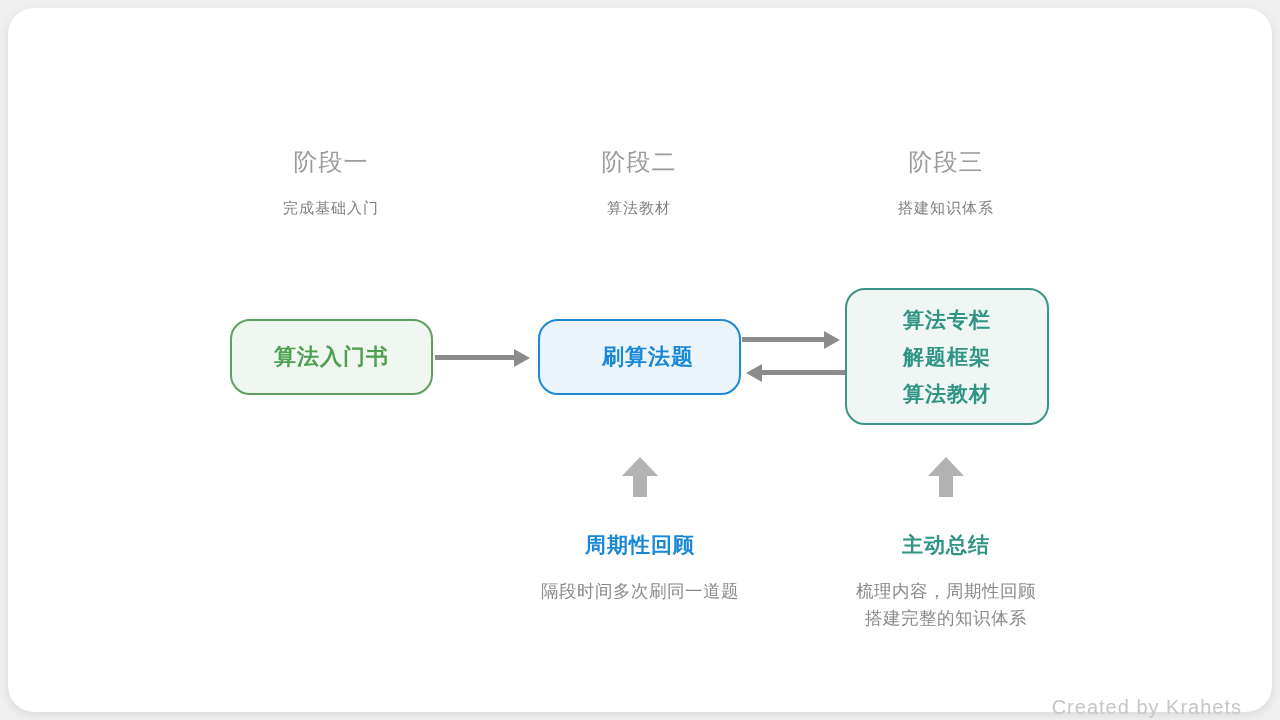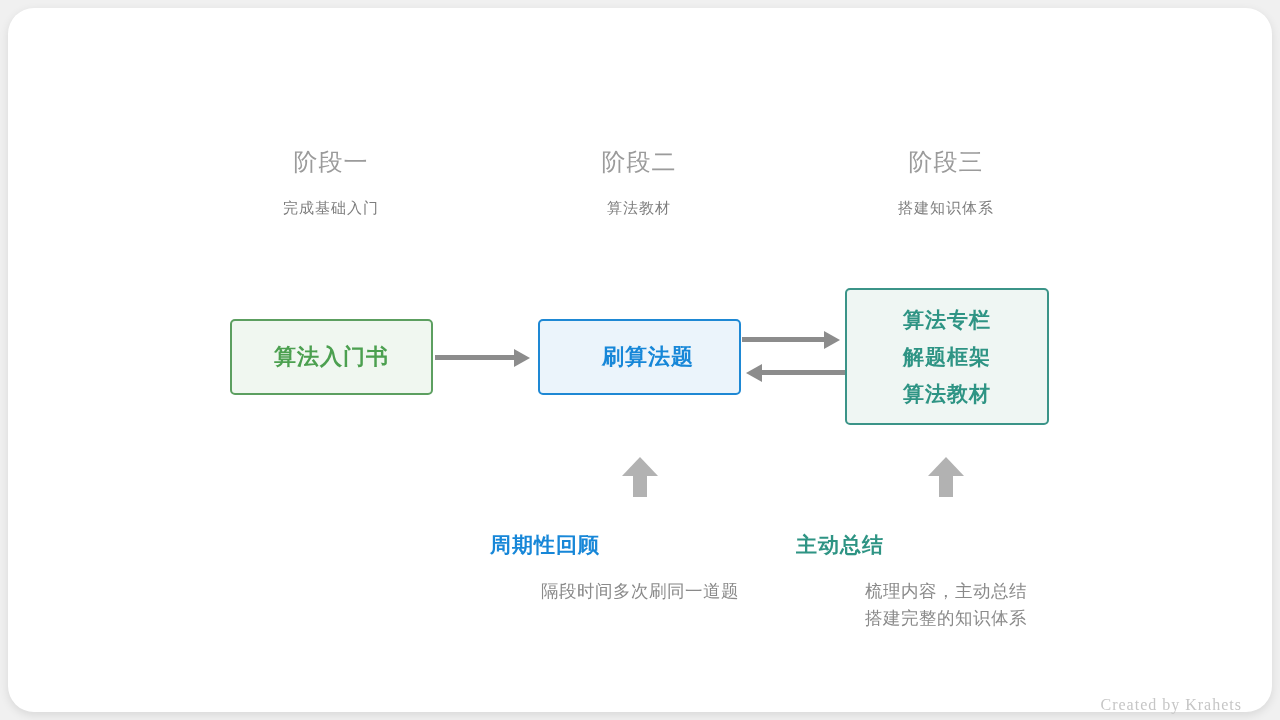--- a/index.html
+++ b/index.html
@@ -33,21 +33,21 @@
     font-size: 15px;
     font-weight: normal;
     color: var(--stage-subtitle-gray, #7d7d7d);
     letter-spacing: 1px;
     margin-top: 21px;
   }
 
   
   .node {
     box-sizing: border-box;
-    border-radius: 5px;
+    border-radius: 20px;
     display: flex;
     align-items: center;
     justify-content: center;
     font-weight: bold;
     letter-spacing: 1px;
   }
   .node-green {
     border: 2.5px solid var(--green-border, #5c9f60);
     background: var(--green-bg, #f0f7f0);
     color: var(--green-text, #4ca050);
@@ -96,39 +96,39 @@
   }
   .up-arrow .shaft {
     width: 14px; height: 21px;
     margin: 0 auto;
     background: var(--block-arrow-gray, #b2b2b2);
   }
 
   
   .callout-title {
     width: 300px;
-    text-align: left;
+    text-align: center;
     font-size: 21px;
     font-weight: bold;
     letter-spacing: 1px;
   }
   .callout-title.blue { color: var(--blue-text, #1787d8); }
   .callout-title.teal { color: var(--teal-text, #2e9484); }
   .callout-desc {
     width: 360px;
     text-align: center;
     font-size: 17.5px;
     line-height: 27px;
     color: var(--desc-gray, #8a8a8a);
     letter-spacing: 0.5px;
   }
 
   .credit {
-    font-family: Liberation Serif, serif;
-    font-size: 16px;
+    font-family: Liberation Sans, sans-serif;
+    font-size: 20px;
     color: var(--credit-gray, #c6c6c6);
     letter-spacing: 1px;
   }
 </style>
 </head>
 <body>
 
 <div class="card"></div>
 
 <div class="abs stage-col" style="left:171px; top:126px;">
@@ -182,17 +182,17 @@
   <div class="shaft"></div>
 </div>
 
 <div class="abs callout-title blue" style="left:490px; top:511px;">周期性回顾</div>
 <div class="abs callout-desc" style="left:460px; top:558px;">
   <div>隔段时间多次刷同一道题</div>
 </div>
 
 <div class="abs callout-title teal" style="left:796px; top:511px;">主动总结</div>
 <div class="abs callout-desc" style="left:766px; top:558px;">
-  <div>梳理内容，主动总结</div>
+  <div>梳理内容，周期性回顾</div>
   <div>搭建完整的知识体系</div>
 </div>
 
 <div class="abs credit" style="right:38px; top:676px;">Created by Krahets</div>
 
 </body></html>

